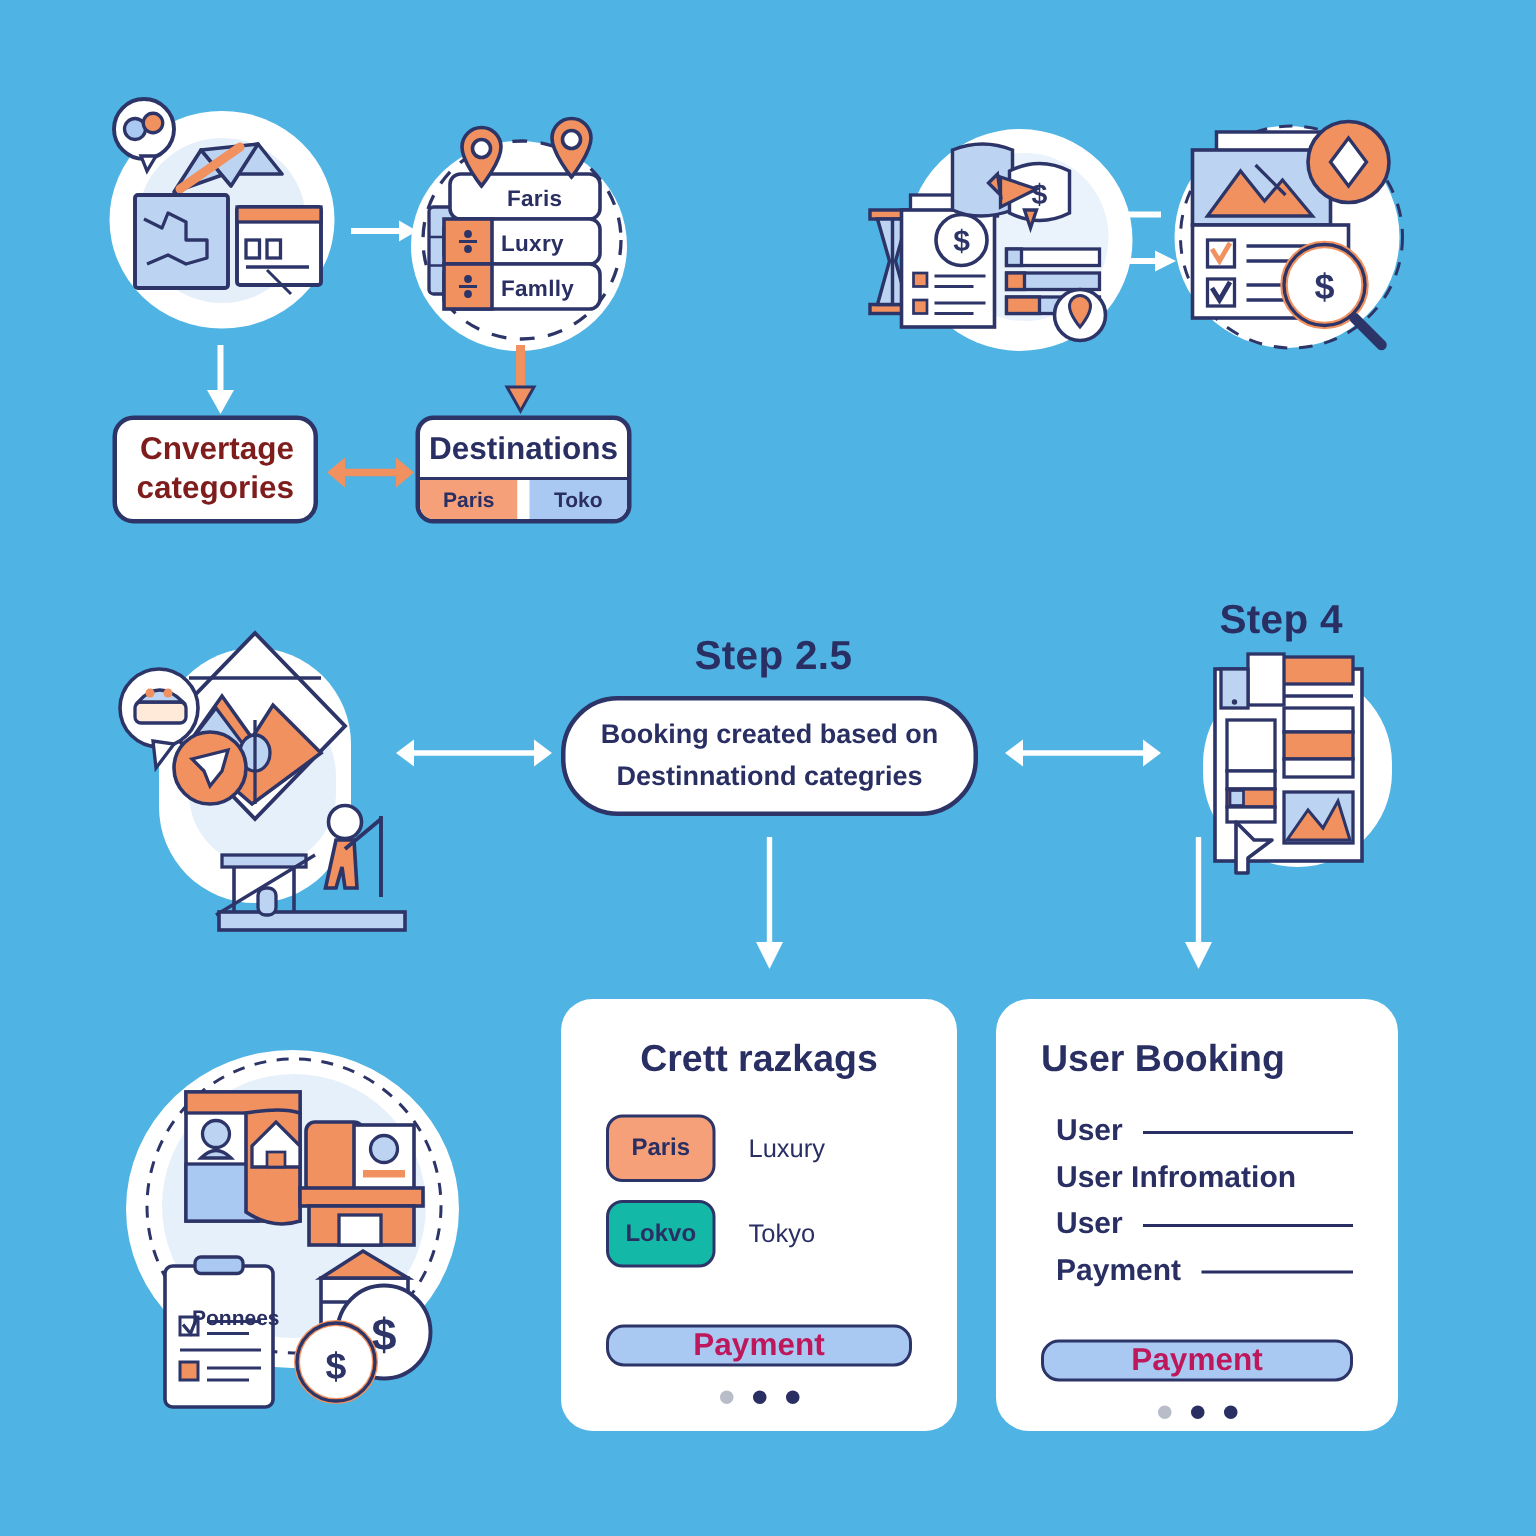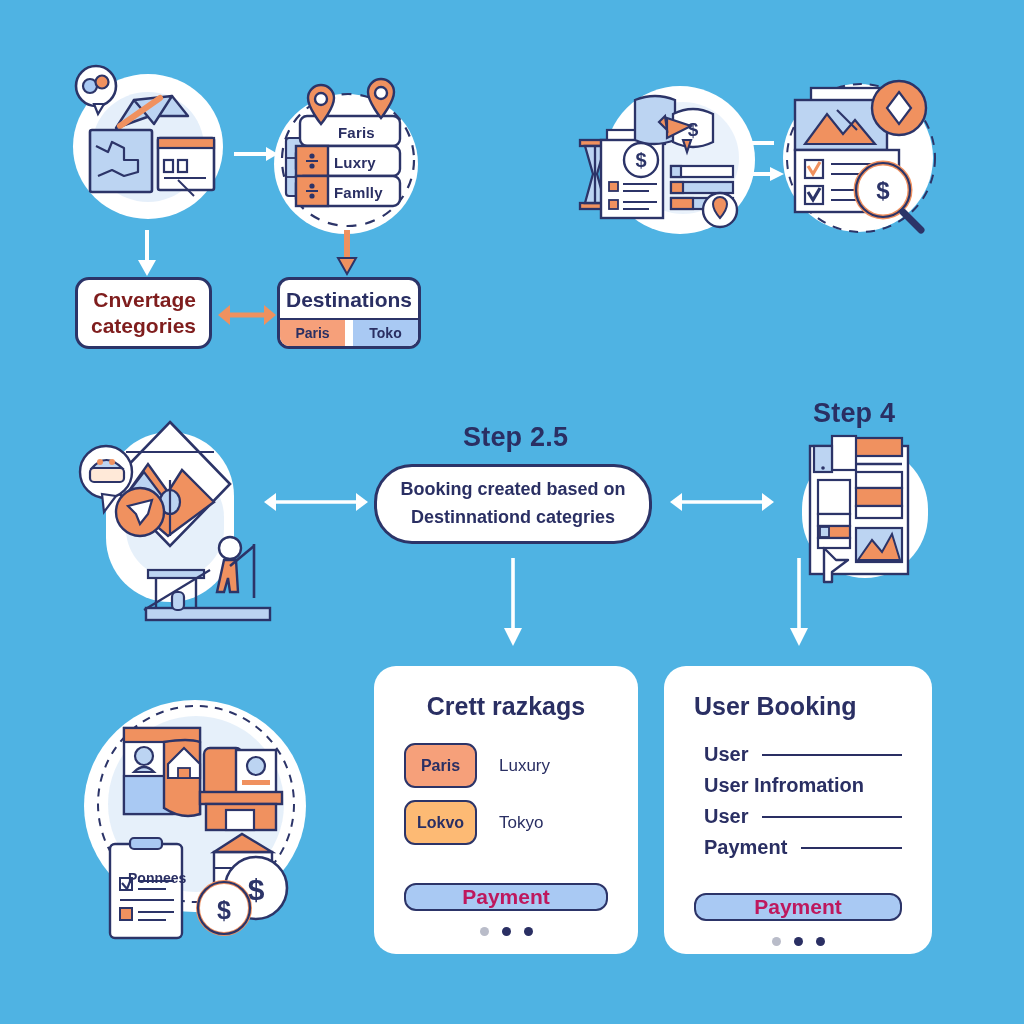--- a/index.html
+++ b/index.html
@@ -80,21 +80,21 @@
   }
   .chip-row { display: flex; align-items: center; margin-bottom: 12px; }
   .chip {
     width: 73px; height: 45px;
     border: 2.5px solid #2c3468;
     border-radius: 11px;
     display: flex; align-items: center; justify-content: center;
     font-size: 16px; font-weight: bold; color: #2a2f63;
   }
   .chip.orange { background: #f6a07a; }
-  .chip.blue   { background: #fdba74; }
+  .chip.blue   { background: #14b8a6; }
   .chip-text {
     margin-left: 22px;
     font-size: 17px;
     color: #2a2f63;
   }
   .pay-btn {
     margin-top: 26px;
     height: 52px;
     background: #a9c9f3;
     border: 2.5px solid #2c3468;
@@ -477,21 +477,21 @@
 
       <circle cx="184" cy="196" r="31" fill="#ffffff" stroke="#2c3468" stroke-width="2.6"></circle>
       <text x="184" y="208" font-size="30" font-weight="bold" fill="#2c3468" text-anchor="middle" font-family="Liberation Sans, sans-serif">$</text>
       <circle cx="152" cy="216" r="26" fill="#ffffff" stroke="#f0915f" stroke-width="4"></circle>
       <circle cx="152" cy="216" r="26" fill="none" stroke="#2c3468" stroke-width="2.2"></circle>
       <text x="152" y="227" font-size="25" font-weight="bold" fill="#2c3468" text-anchor="middle" font-family="Liberation Sans, sans-serif">$</text>
     </svg>
     <div class="abs" style="left:56px; top:178px; font-size:14px; font-weight:bold; color:#2a2f63;">Ponnees</div>
   </div>
 
-  <div class="abs bcard" style="left:374px; top:666px; width:264px; height:288px;">
+  <div class="abs bcard" style="left:374px; top:666px; width:264px; height:288px;border-radius:21px;">
     <div class="bcard-title" style="text-align:center;">Crett razkags</div>
 
     <div class="chip-row">
       <div class="chip orange">Paris</div>
       <div class="chip-text">Luxury</div>
     </div>
 
     <div class="chip-row">
       <div class="chip blue">Lokvo</div>
       <div class="chip-text">Tokyo</div>

